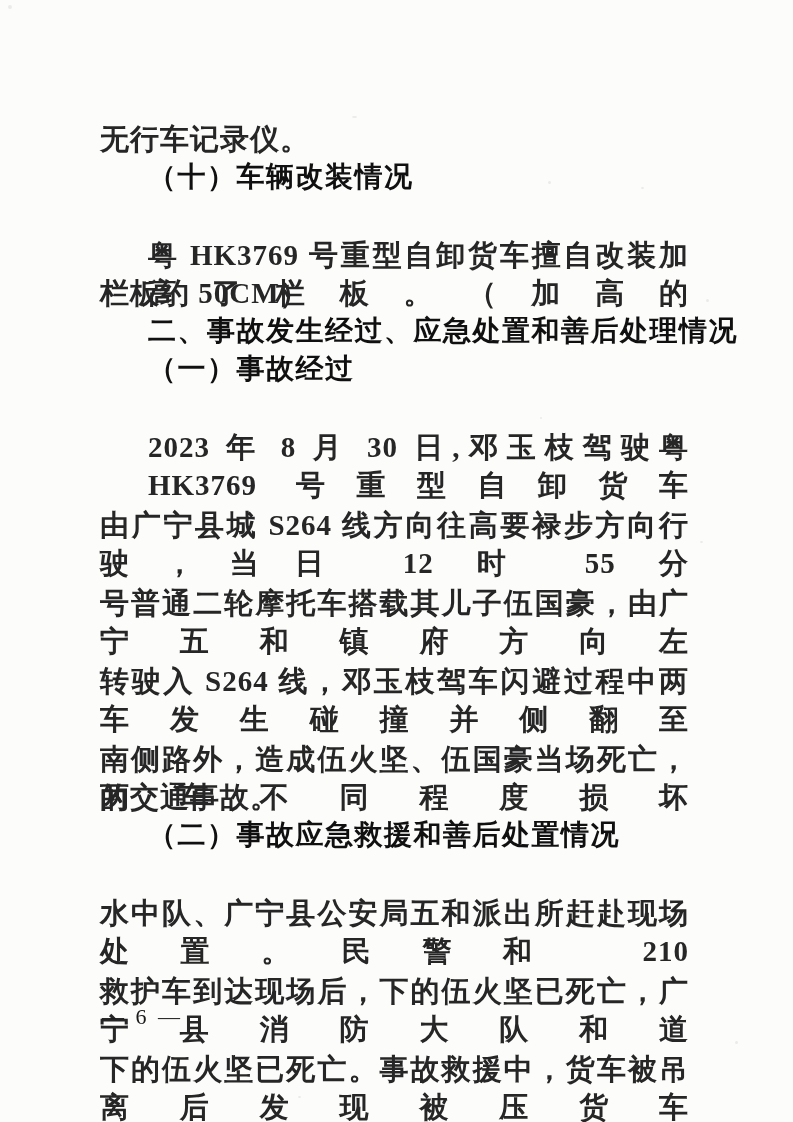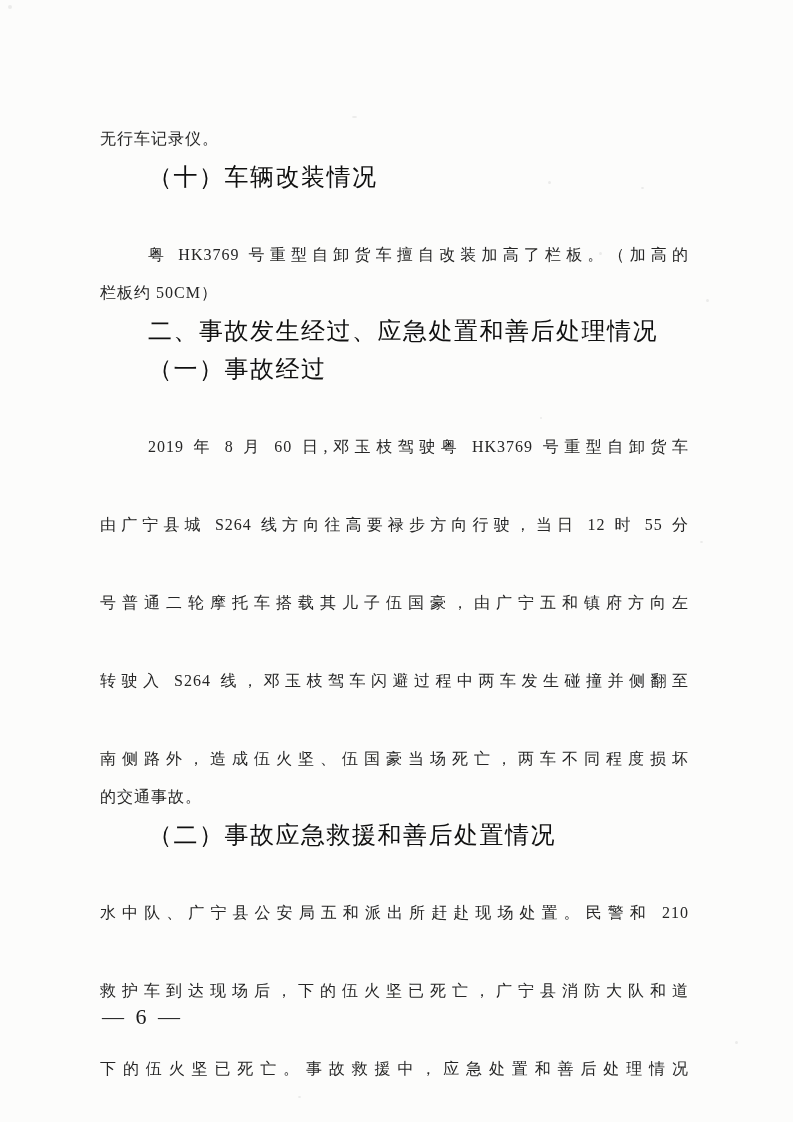--- a/index.html
+++ b/index.html
@@ -23,40 +23,41 @@
   }
   .text-block {
     position: absolute;
     left: 100px;
     top: 120px;
     width: 589px;
   }
   .line {
     height: 38px;
     line-height: 38px;
-    font-size: 16px;
+    font-size: 29px;
     letter-spacing: 1px;
     color: var(--ink);
     font-family: "Liberation Serif", serif;
     white-space: nowrap;
+    font-weight: bold;
   }
   .line.justify {
     white-space: normal;
     text-align: justify;
     text-align-last: justify;
     text-justify: inter-character;
     margin-top: 40px;
   }
   .line.indent {
     padding-left: 48px;
   }
   .line.heading {
     font-family: "Liberation Sans", sans-serif;
-    font-weight: 400;
-    font-size: 24px;
+    font-weight: 700;
+    font-size: 28px;
     letter-spacing: 1.5px;
     color: var(--ink-heading);
   }
   .page-number {
     position: absolute;
     left: 102px;
     top: 998px;
     height: 38px;
     line-height: 38px;
     font-size: 22px;
@@ -101,29 +102,29 @@
     <i class="sp10"></i>
   </div>
 
   <main class="text-block" id="lines-container">
       <div class="line body">无行车记录仪。</div>
       <div class="line heading indent">（十）车辆改装情况</div>
       <div class="line body indent justify">粤 HK3769 号重型自卸货车擅自改装加高了栏板。（加高的</div>
       <div class="line body">栏板约 50CM）</div>
       <div class="line heading indent">二、事故发生经过、应急处置和善后处理情况</div>
       <div class="line heading indent">（一）事故经过</div>
-      <div class="line body indent justify">2019 年 8 月 60 日,邓玉枝驾驶粤 HK3769 号重型自卸货车</div>
+      <div class="line body indent justify">2023 年 8 月 30 日,邓玉枝驾驶粤 HK3769 号重型自卸货车</div>
       <div class="line body justify">由广宁县城 S264 线方向往高要禄步方向行驶，当日 12 时 55 分</div>
       <div class="line body justify">号普通二轮摩托车搭载其儿子伍国豪，由广宁五和镇府方向左</div>
       <div class="line body justify">转驶入 S264 线，邓玉枝驾车闪避过程中两车发生碰撞并侧翻至</div>
       <div class="line body justify">南侧路外，造成伍火坚、伍国豪当场死亡，两车不同程度损坏</div>
       <div class="line body">的交通事故。</div>
       <div class="line heading indent">（二）事故应急救援和善后处置情况</div>
       <div class="line body justify">水中队、广宁县公安局五和派出所赶赴现场处置。民警和 210</div>
       <div class="line body justify">救护车到达现场后，下的伍火坚已死亡，广宁县消防大队和道</div>
-      <div class="line body justify">下的伍火坚已死亡。事故救援中，应急处置和善后处理情况</div>
+      <div class="line body justify">下的伍火坚已死亡。事故救援中，货车被吊离后发现被压货车</div>
       <div class="line body justify">由广宁县城，五和镇政府和卫生院的相关人员接报陆续赶到事故</div>
       <div class="line body justify">视，县委县政府高度重、县长姚灵炎等领导作出指示和批示，要</div>
     </main>
 
   <div class="page-number">— 6 —</div>
 
 </div>
 
 </body></html>

